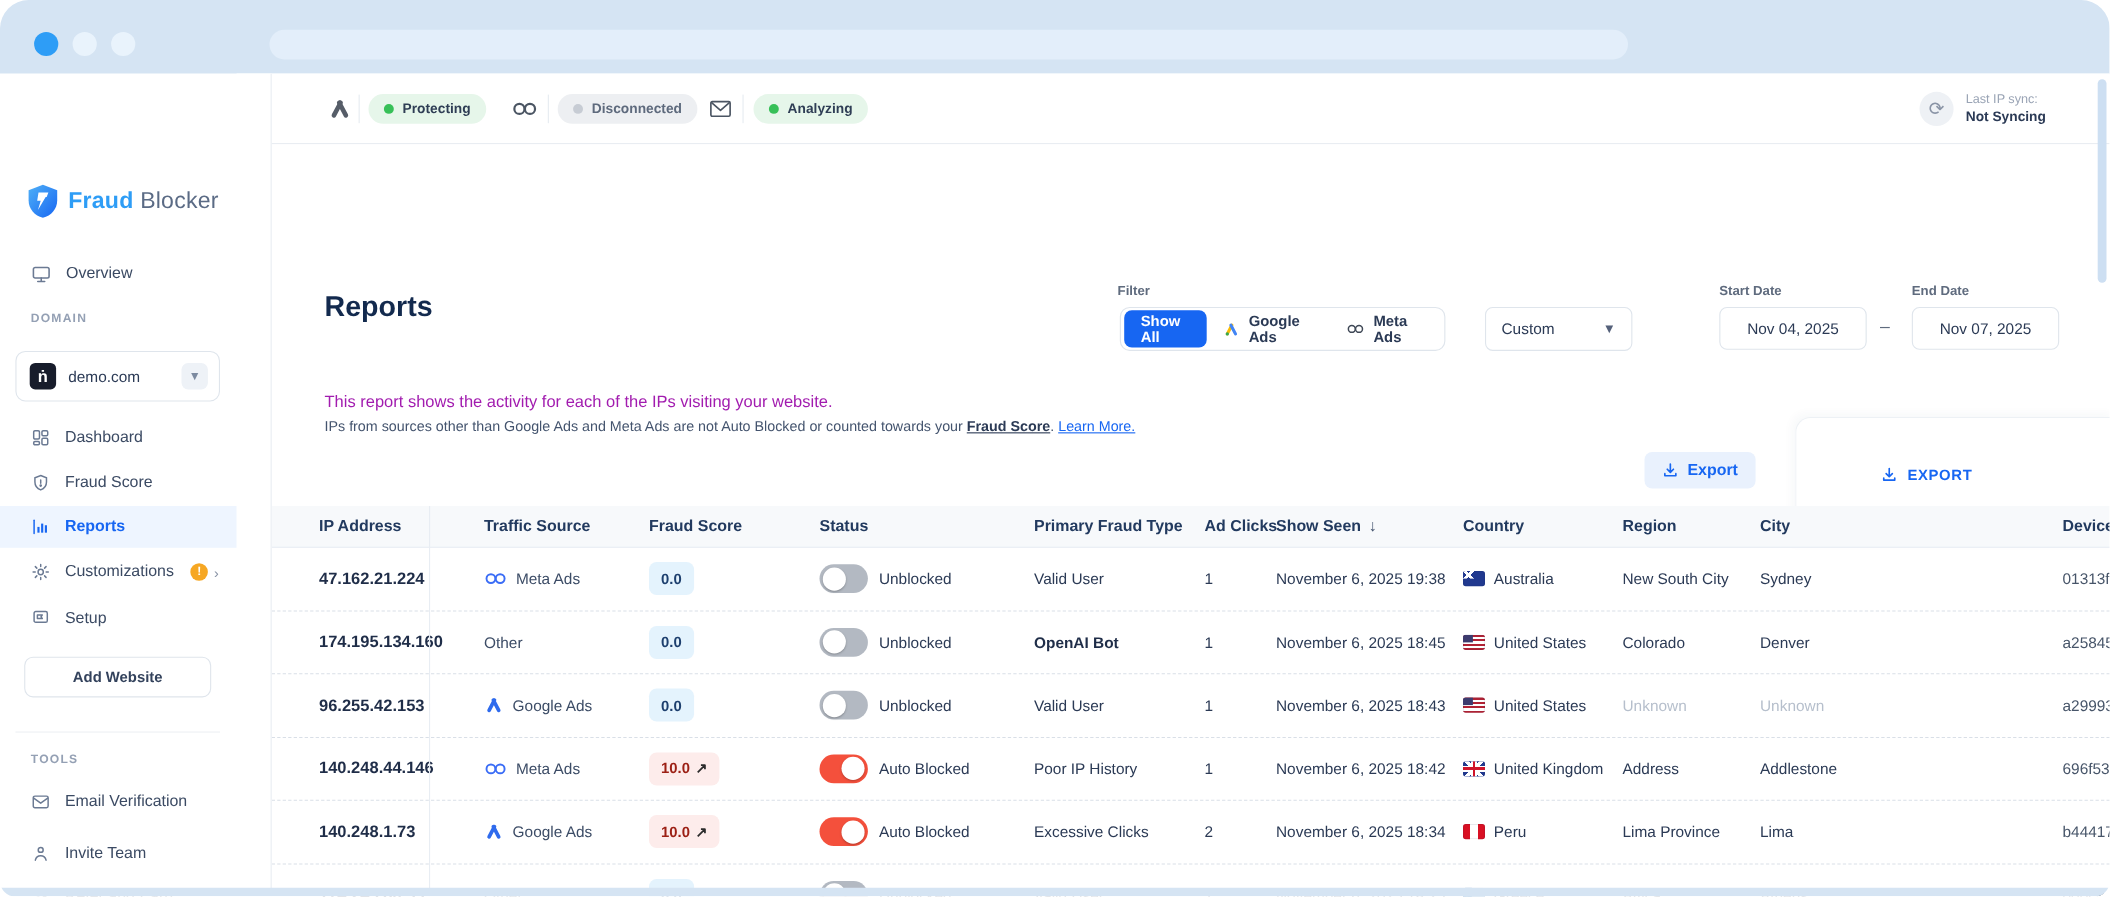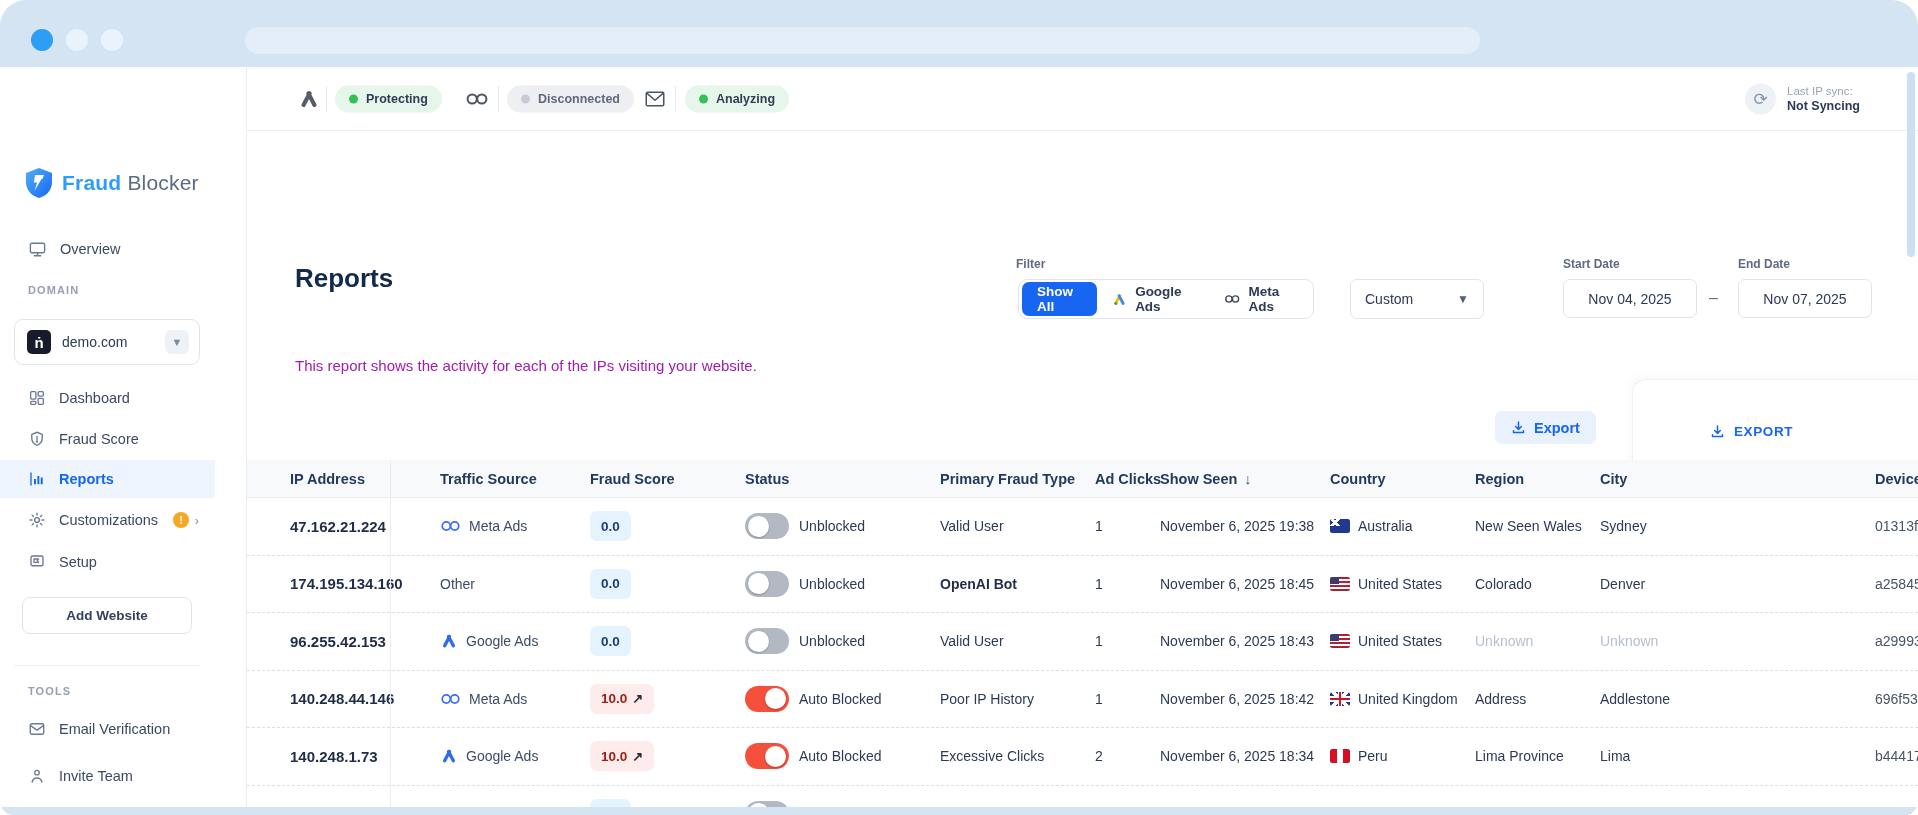--- a/index.html
+++ b/index.html
@@ -313,20 +313,23 @@
       <span class="chev">▼</span>
     </div>
 
     <div class="field-label" style="left:1348px; top:190px">Start Date</div>
     <div class="date-box" style="left:1348px">Nov 04, 2025</div>
     <div class="date-dash">–</div>
     <div class="field-label" style="left:1523px; top:190px">End Date</div>
     <div class="date-box" style="left:1523px">Nov 07, 2025</div>
 
     <div class="desc1">This report shows the activity for each of the IPs visiting your website.</div>
+    <div class="desc2">
+      <span>IPs from sources other than Google Ads and Meta Ads are not Auto Blocked or counted towards your </span><b>Fraud Score</b><span>. </span><a>Learn More.</a>
+    </div>
 
     <div class="overlay-panel"></div>
 
     <div class="export-pill">
       <svg width="15" height="15" viewBox="0 0 24 24" fill="none" stroke="#1766f2" stroke-width="2.4" stroke-linecap="round" stroke-linejoin="round">
         <path d="M12 3v11M7.5 10.5L12 15l4.5-4.5M4 17v3h16v-3"></path>
       </svg>
       <span>Export</span>
     </div>
 
@@ -369,21 +372,21 @@
                 </span>
       <span class="status-lbl">Unblocked</span>
     </div>
     <div class="cell fraud">Valid User</div>
     <div class="cell num">1</div>
     <div class="cell seen">November 6, 2025 19:38</div>
     <div class="cell countrycell">
       <span class="flag flag-au"></span>
       <span>Australia</span>
     </div>
-    <div class="cell loc">New Seen Wales</div>
+    <div class="cell loc">New South City</div>
     <div class="cell loc">Sydney</div>
     <div class="cell dev">01313f</div>
   </div>
             <div class="trow tr">
     <div class="cell ip">174.195.134.160</div>
     <div class="cell src other">
 
       <span>Other</span>
     </div>
     <div class="cell"><span class="badge">0.0</span></div>

